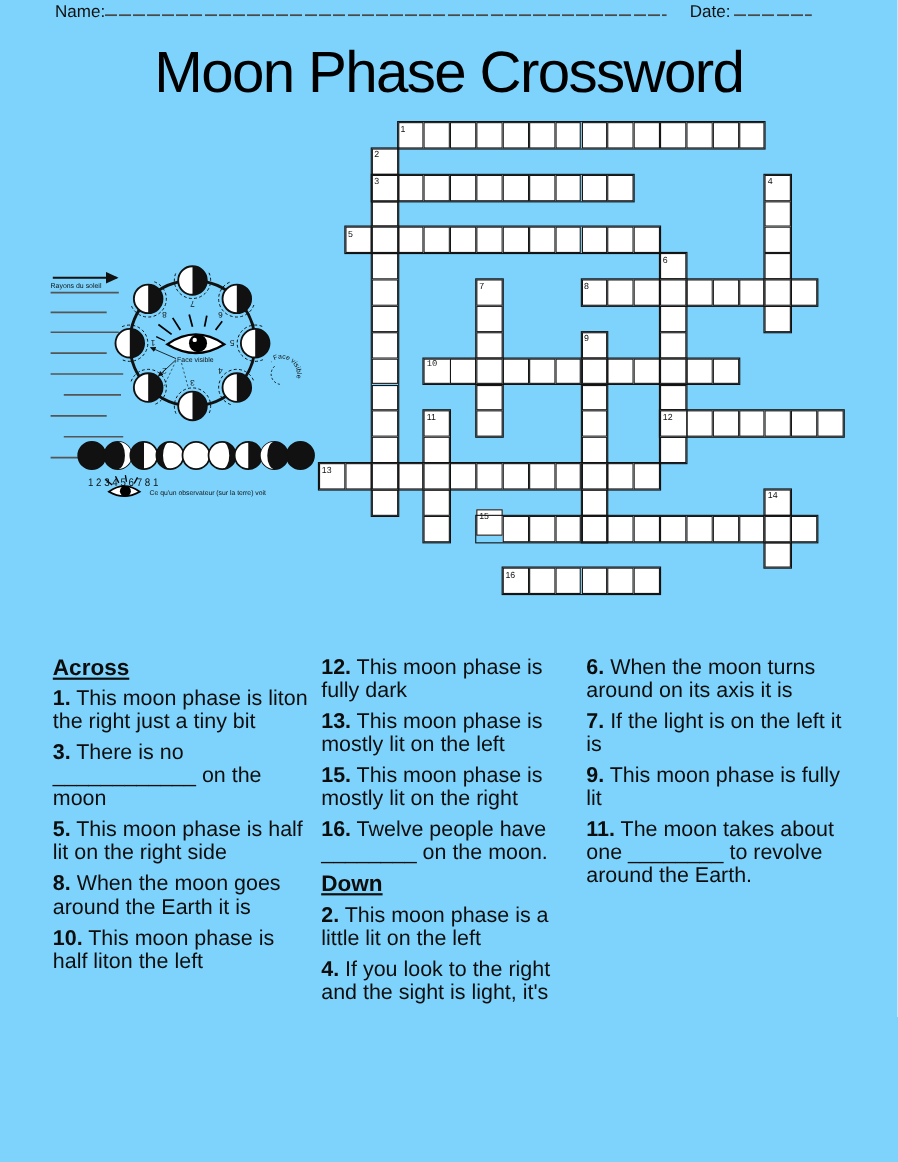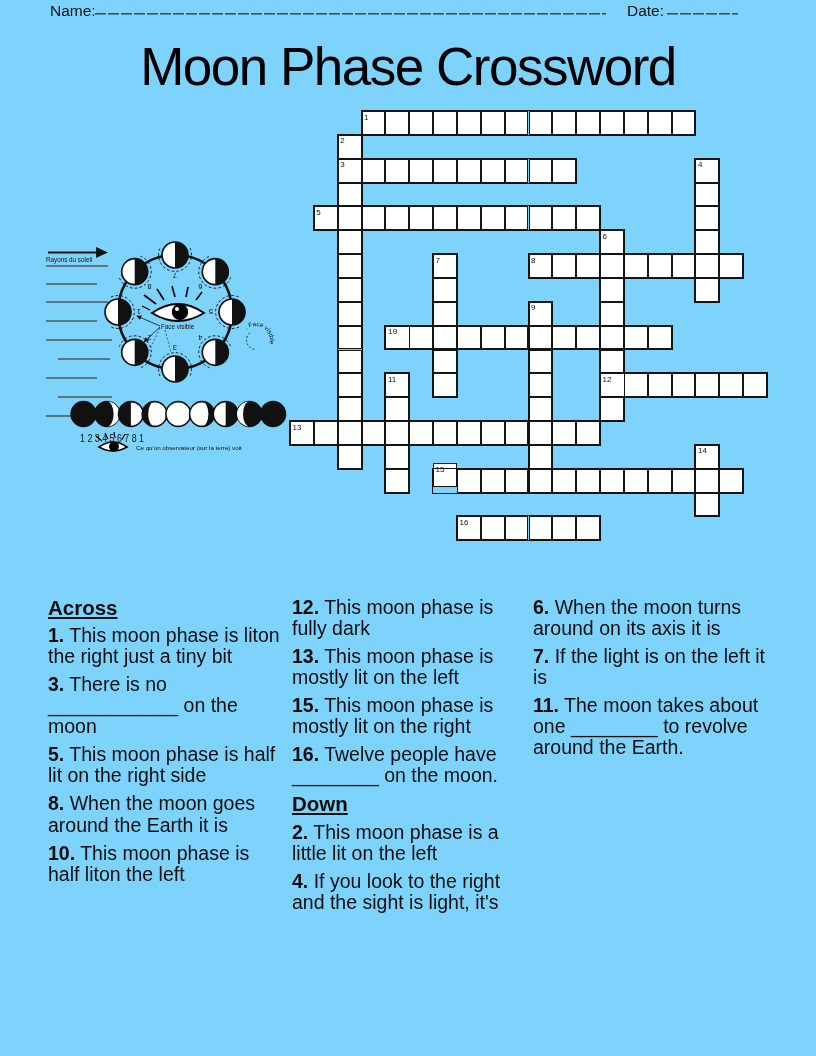--- a/index.html
+++ b/index.html
@@ -365,16 +365,17 @@
         <div class="clue"><b>13.</b> This moon phase is mostly lit on the left</div>
         <div class="clue"><b>15.</b> This moon phase is mostly lit on the right</div>
         <div class="clue"><b>16.</b> Twelve people have ________ on the moon.</div>
         <div class="clue-heading">Down</div>
         <div class="clue"><b>2.</b> This moon phase is a little lit on the left</div>
         <div class="clue"><b>4.</b> If you look to the right and the sight is light, it's</div>
       </div>
       <div class="clue-col" style="left: 533px; top: 597px; width: 242px;">
         <div class="clue"><b>6.</b> When the moon turns around on its axis it is</div>
         <div class="clue"><b>7.</b> If the light is on the left it is</div>
+        <div class="clue"><b>9.</b> This moon phase is fully lit</div>
         <div class="clue"><b>11.</b> The moon takes about one ________ to revolve around the Earth.</div>
       </div>
     </div>
 </div>
 
 </body></html>

